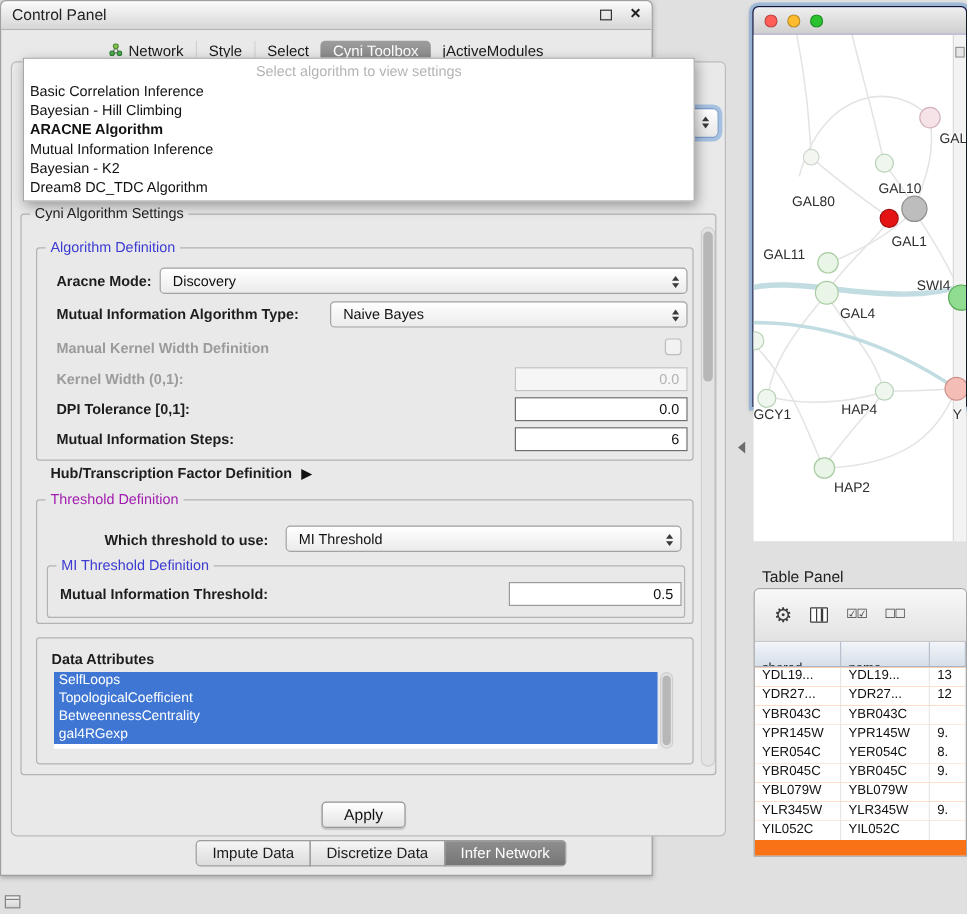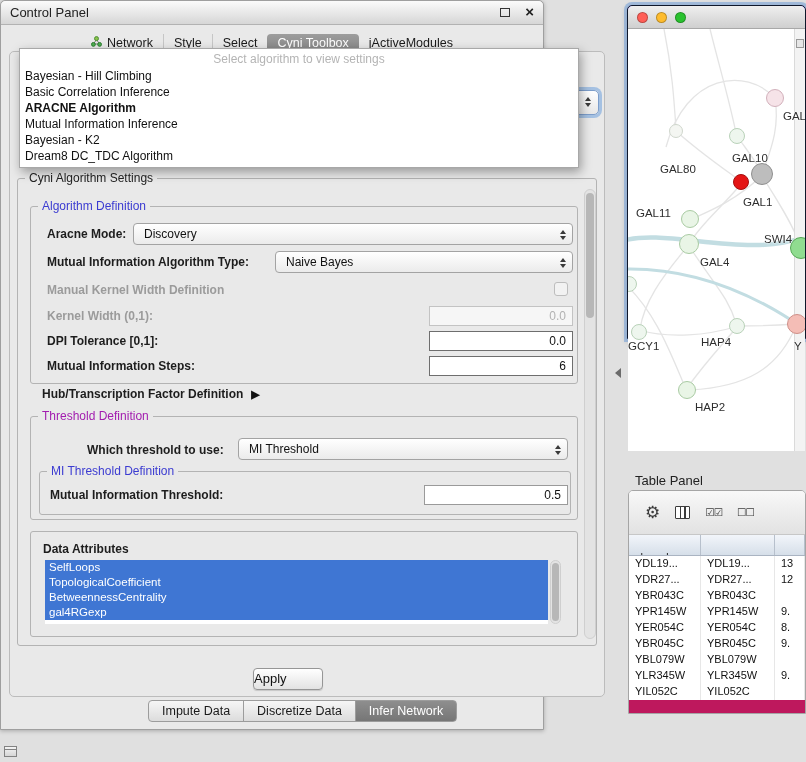--- a/index.html
+++ b/index.html
@@ -52,25 +52,25 @@
 
   .hub-row{position:absolute;left:24px;top:208px;font-size:12px;font-weight:bold;color:#1d1d1d;display:flex;align-items:center;gap:8px}
   .expand-glyph{font-size:11px;color:#111}
 
   .attr-list{position:absolute;background:#fff}
   .attr-item{height:15px;line-height:15px;background:#3f76d3;color:#fff;font-size:11.5px;padding-left:4px;white-space:nowrap}
 
   .vscroll{position:absolute;background:#e3e3e3;border:1px solid #cfcfcf;border-radius:6px}
   .vthumb{position:absolute;left:1px;right:1px;background:#b7b7b7;border-radius:5px}
 
-  .apply-btn{position:absolute;left:252px;top:667px;width:70px;height:22px;border:1px solid #969696;border-radius:4px;background:linear-gradient(#ffffff,#e3e3e3);font-size:13px;color:#111;line-height:20px;box-shadow:0 1px 1px rgba(0,0,0,.15)}
+  .apply-btn{position:absolute;left:267px;top:667px;width:70px;height:22px;border:1px solid #969696;border-radius:4px;background:linear-gradient(#ffffff,#e3e3e3);font-size:13px;color:#111;text-align:center;line-height:20px;box-shadow:0 1px 1px rgba(0,0,0,.15)}
 
   .bottom-tabs{position:absolute;left:147px;top:699px;display:flex}
   .btab{height:22px;padding:0 13px;border:1px solid #9c9c9c;margin-left:-1px;background:linear-gradient(#f6f6f6,#dcdcdc);font-size:12.5px;line-height:20px;color:#1a1a1a;white-space:nowrap}
-  .btab:first-child{border-radius:4px 0 0 4px;margin-left:0}
+  .btab:first-child{border-radius:4px 0 0 4px;margin-left:15px}
   .btab:last-child{border-radius:0 4px 4px 0}
   .btab.selected{background:linear-gradient(#8e8e8e,#767676);color:#fff}
 
   
   .net{position:absolute;left:627px;top:5px;width:179px;height:334px;border:1px solid #0f172a;border-radius:5px 5px 0 0;box-shadow:0 0 0 3px rgba(122,163,216,.6),0 2px 6px rgba(0,0,0,.3);background:#c4b5fd}
   .net-titlebar{height:23px;background:linear-gradient(#efefef,#cfcfcf);border-bottom:1px solid #a8a8a8;border-radius:5px 5px 0 0;display:flex;align-items:center;gap:8px;padding-left:9px}
   .light{width:11px;height:11px;border-radius:50%;border:1px solid rgba(0,0,0,.25)}
   .net-canvas{position:absolute;left:0;top:23px;width:177px;height:422px;background:#fff;overflow:hidden}
   .node{position:absolute;border-radius:50%}
   .nlabel{position:absolute;font-size:11.5px;color:#2e2e2e;white-space:nowrap;text-shadow:0 0 2px #fff,0 0 2px #fff}
@@ -84,21 +84,21 @@
   .gear{font-size:17px;color:#3c3c3c;line-height:1}
   .cols-icon{width:15px;height:13px;border:1.5px solid #3c3c3c;border-radius:1px;position:relative;background:#fff}
   .cols-icon::before,.cols-icon::after{content:"";position:absolute;top:0;bottom:0;width:1.5px;background:#3c3c3c}
   .cols-icon::before{left:3.5px}.cols-icon::after{left:8px}
   .boxes{font-size:10.5px;color:#3c3c3c;letter-spacing:-1px;line-height:1}
   .thead{display:flex;height:21px;background:linear-gradient(#f2f5fa,#d6dfe9);border-bottom:1px solid #aab4c2;font-size:11px;color:#222}
   .thead .cell{border-right:1px solid #b7c0cc;padding:16px 0 0 6px;white-space:nowrap;overflow:hidden}
   .trow{display:flex;height:16px;background:#fff;font-size:11px;color:#111}
   .trow .cell{border-right:1px solid #e7e7e7;padding:1px 0 0 6px;white-space:nowrap;overflow:hidden}
   .c1{width:72px;flex:none}.c2{width:74px;flex:none}.c3{flex:1;min-width:0}
-  .tbody{background:#be185d;height:159px;overflow:hidden}
+  .tbody{background:#f97316;height:159px;overflow:hidden}
 
   
   .divider-arrow{position:absolute;left:615px;top:368px;width:0;height:0;border-top:5px solid transparent;border-bottom:5px solid transparent;border-right:6px solid #6b6b6b}
   .mini-icon{position:absolute;left:4px;top:746px;width:13px;height:11px;border:1px solid #828282;background:linear-gradient(#f4f4f4,#d6d6d6)}
   .mini-icon::before{content:"";position:absolute;left:0;right:0;top:2px;height:1px;background:#828282}
 </style>
 </head>
 <body>
 
 <div class="cp">
@@ -137,22 +137,22 @@
   <div class="combo-frag">
     <span class="arrs">
         <span class="tri-up"></span>
         <span class="tri-down"></span>
       </span>
   </div>
 
   <div class="popup">
     <div class="popup-placeholder">Select algorithm to view settings</div>
     <div>
+        <div class="dd-item">Basic Correlation Inference</div>
         <div class="dd-item">Bayesian - Hill Climbing</div>
-        <div class="dd-item">Basic Correlation Inference</div>
         <div class="dd-item bold">ARACNE Algorithm</div>
         <div class="dd-item">Mutual Information Inference</div>
         <div class="dd-item">Bayesian - K2</div>
         <div class="dd-item">Dream8 DC_TDC Algorithm</div>
       </div>
   </div>
 
   <div class="group" style="left:16px;top:177px;width:580px;height:468px">
     <span class="legend">Cyni Algorithm Settings</span>
 

